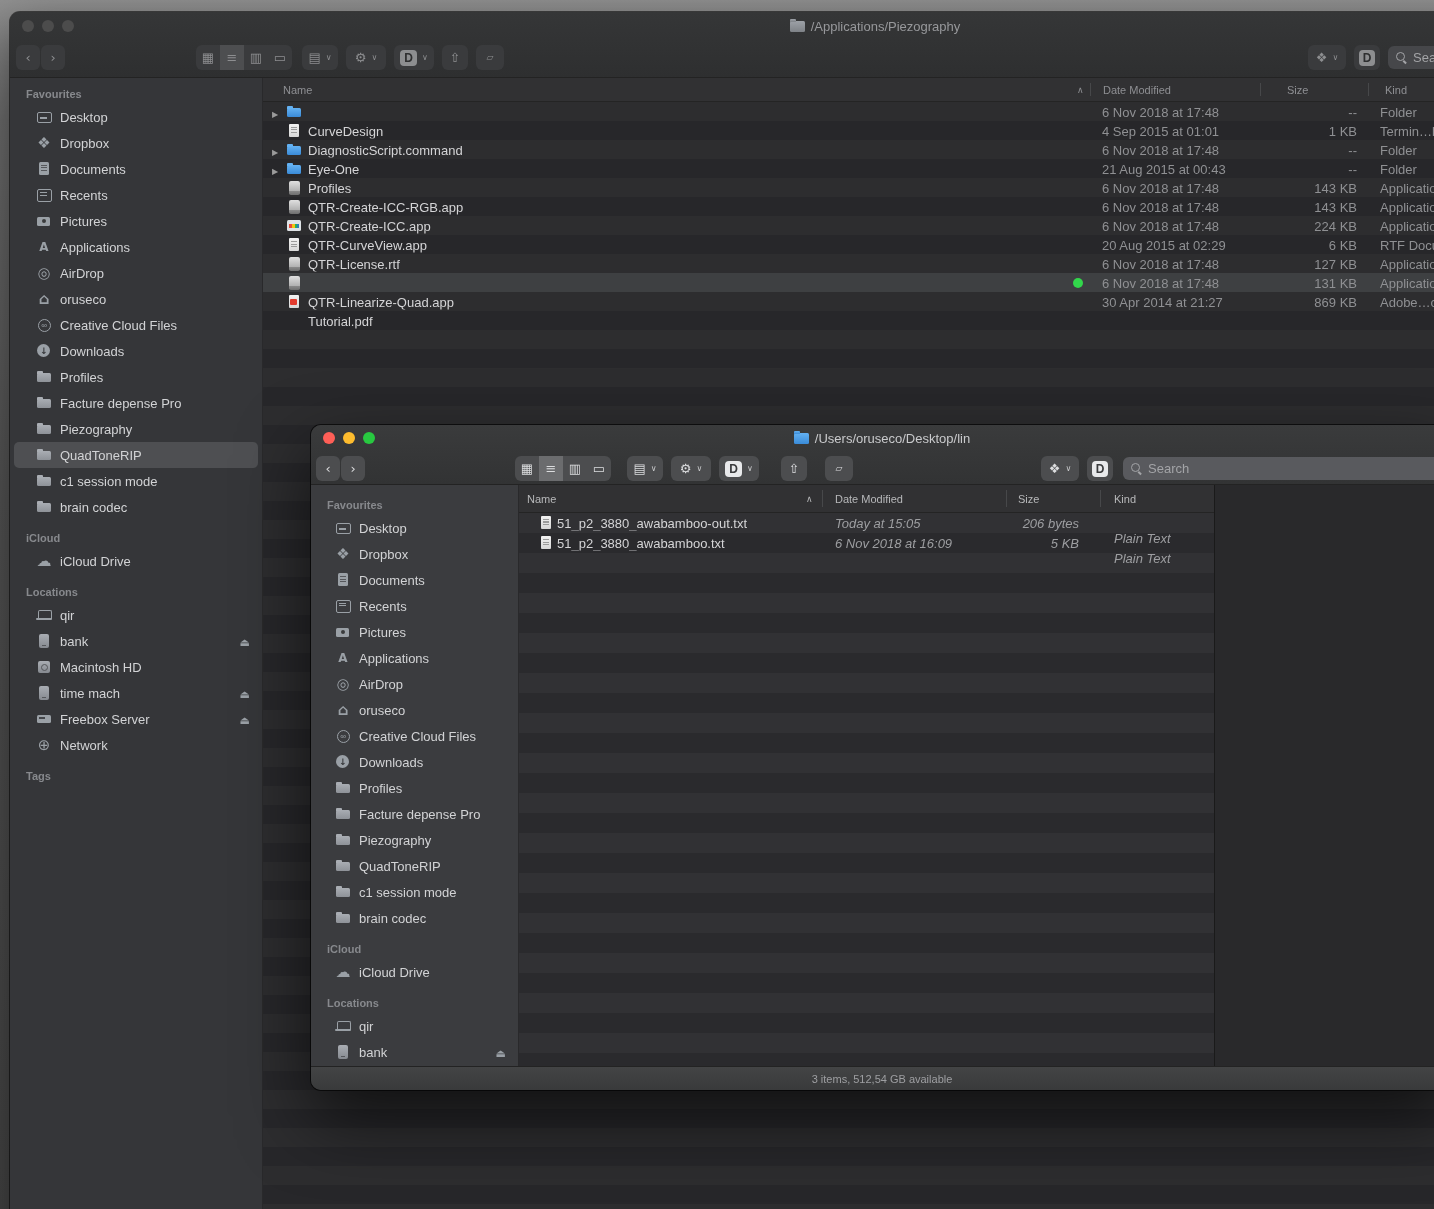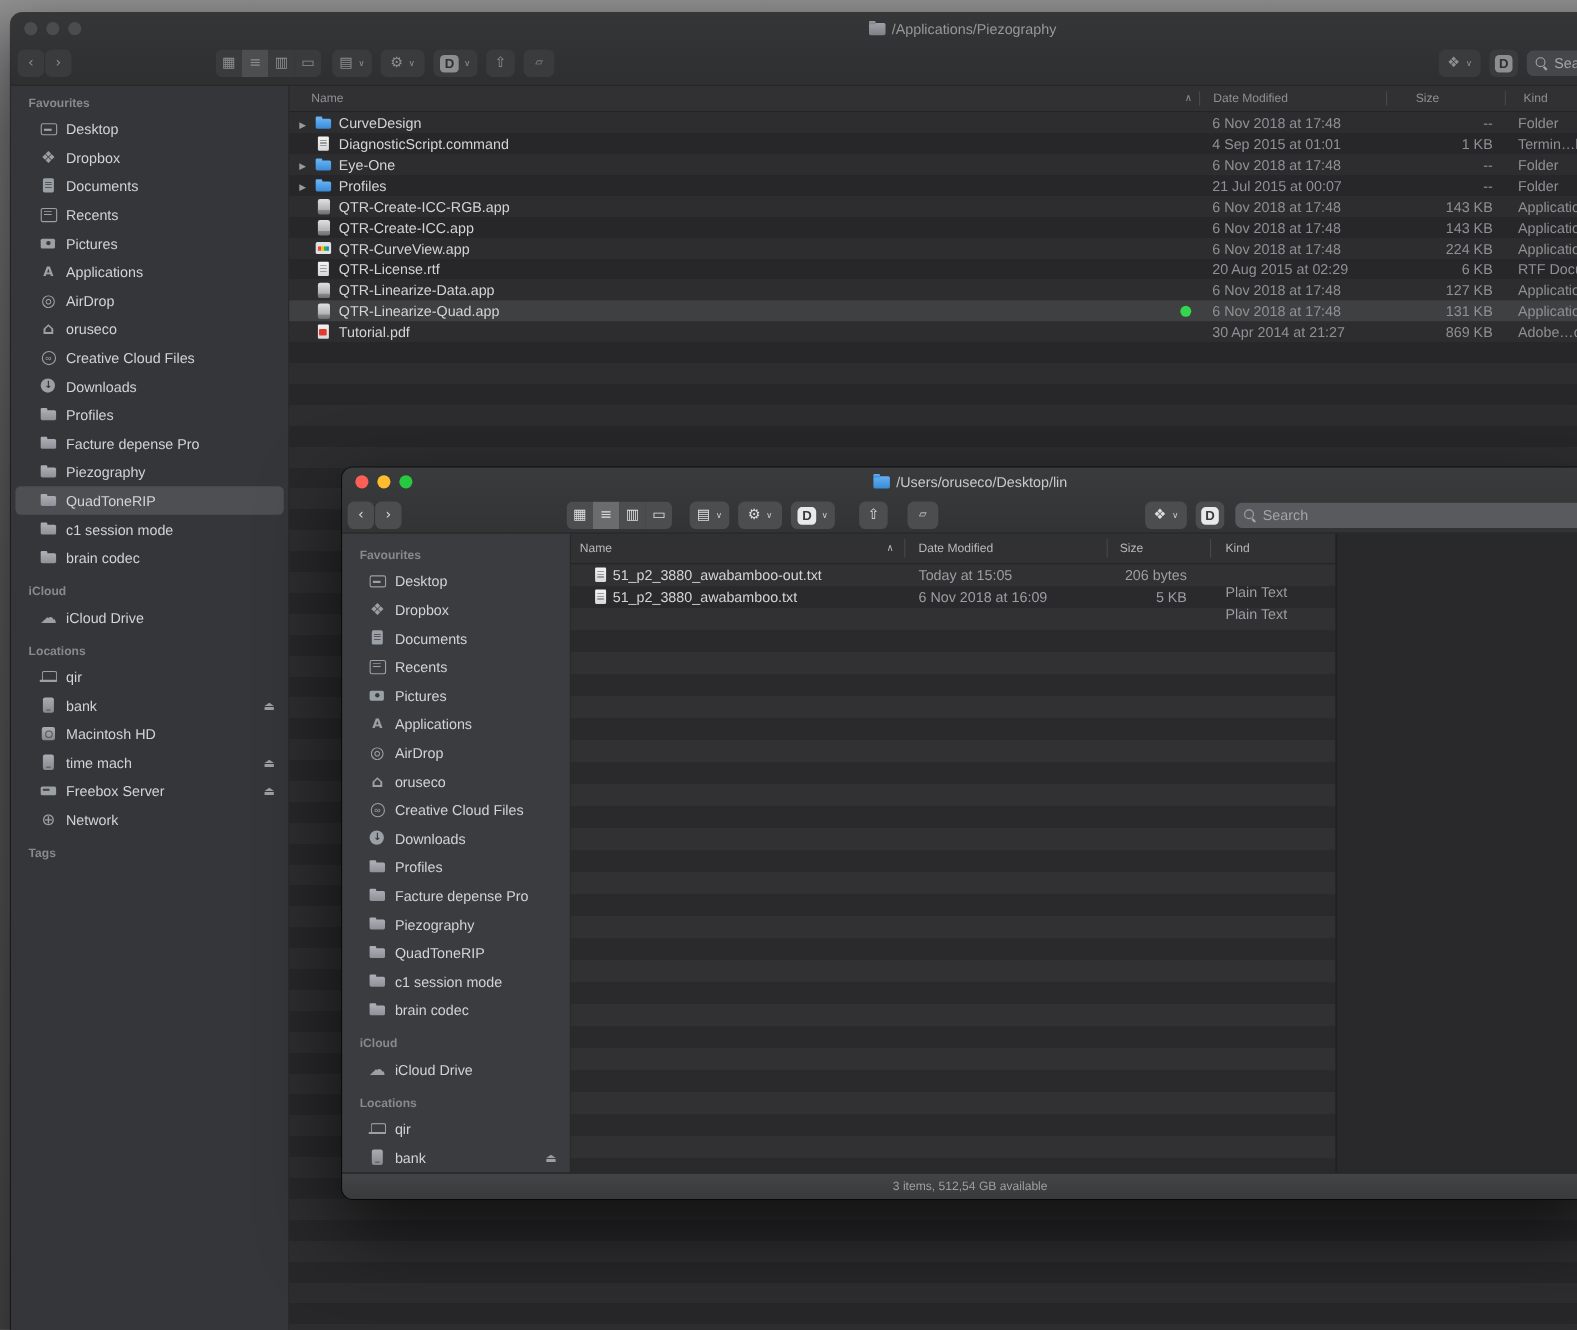--- a/index.html
+++ b/index.html
@@ -128,24 +128,24 @@
   .fgwin .rows { top:28px; background:repeating-linear-gradient(180deg,#313134 0 20px,#2a2a2d 20px 40px); }
   .row, .frow { position:relative; width:100%; }
   .row { height:19px; } .frow { height:20px; }
   .row.selected { background:#3e4042; }
   .row > span, .frow > span { position:absolute; top:50%; transform:translateY(-50%); white-space:nowrap; }
   .tri::before { content:"▶"; font-family:"DejaVu Sans",sans-serif; font-size:8px; color:#9b9b9b; }
   .fname { font-size:13px; color:#d4d4d6; }
   .fdate,.fkind { font-size:13px; }
   .fsize { font-size:13px; text-align:right; }
   .bgwin .fdate,.bgwin .fsize,.bgwin .fkind { color:#8f9093; }
-  .fgwin .fdate,.fgwin .fsize,.fgwin .fkind { color:#9d9ea1; }
+  .fgwin .fdate,.fgwin .fsize,.fgwin .fkind { color:#9d9ea1;font-style:italic; }
   .tagdot { width:10px; height:10px; border-radius:50%; background:#32d74b; }
   
-  .row .tri { left:9px; } .row .ic { left:23px; top:2px; transform:none; } .row .fname { left:45px; max-width:680px; overflow:hidden; }
+  .row .tri { left:9px; } .row .ic { left:23px; top:2px; transform:none; } .row .fname { left:45px; max-width:680px; overflow:hidden;margin-top:19px; }
   .row .tagdot { left:810px; } .row .fdate { left:839px; } .row .fsize { left:947px; width:147px; } .row .fkind { left:1117px; }
   .bgwin .h-name { left:20px; } .bgwin .h-sort { left:814px; } .bgwin .hsep.s1 { left:827px; }
   .bgwin .h-date { left:840px; } .bgwin .hsep.s2 { left:997px; } .bgwin .h-size { left:1024px; }
   .bgwin .hsep.s3 { left:1105px; } .bgwin .h-kind { left:1122px; }
   
   .frow .ic { left:19px; top:2px; transform:none; } .frow .fname { left:38px; max-width:270px; overflow:hidden; }
   .frow .fdate { left:316px; } .frow .fsize { left:420px; width:140px; } .frow .fkind { left:595px;margin-top:15px; }
   .fgwin .h-name { left:8px; } .fgwin .h-sort { left:287px; } .fgwin .hsep.s1 { left:303px; }
   .fgwin .h-date { left:316px; } .fgwin .hsep.s2 { left:487px; } .fgwin .h-size { left:499px; }
   .fgwin .hsep.s3 { left:581px; } .fgwin .h-kind { left:595px; }
@@ -400,21 +400,21 @@
 
     <span class="fdate">6 Nov 2018 at 17:48</span>
     <span class="fsize">--</span>
     <span class="fkind">Folder</span>
   </div>
             <div class="row">
     <span class="tri"></span>
     <span class="ic ic-folder"></span>
     <span class="fname">Profiles</span>
 
-    <span class="fdate">21 Jul 2015 at 00:07</span>
+    <span class="fdate">21 Aug 2015 at 00:43</span>
     <span class="fsize">--</span>
     <span class="fkind">Folder</span>
   </div>
             <div class="row">
 
     <span class="ic ic-applet"></span>
     <span class="fname">QTR-Create-ICC-RGB.app</span>
 
     <span class="fdate">6 Nov 2018 at 17:48</span>
     <span class="fsize">143 KB</span>

